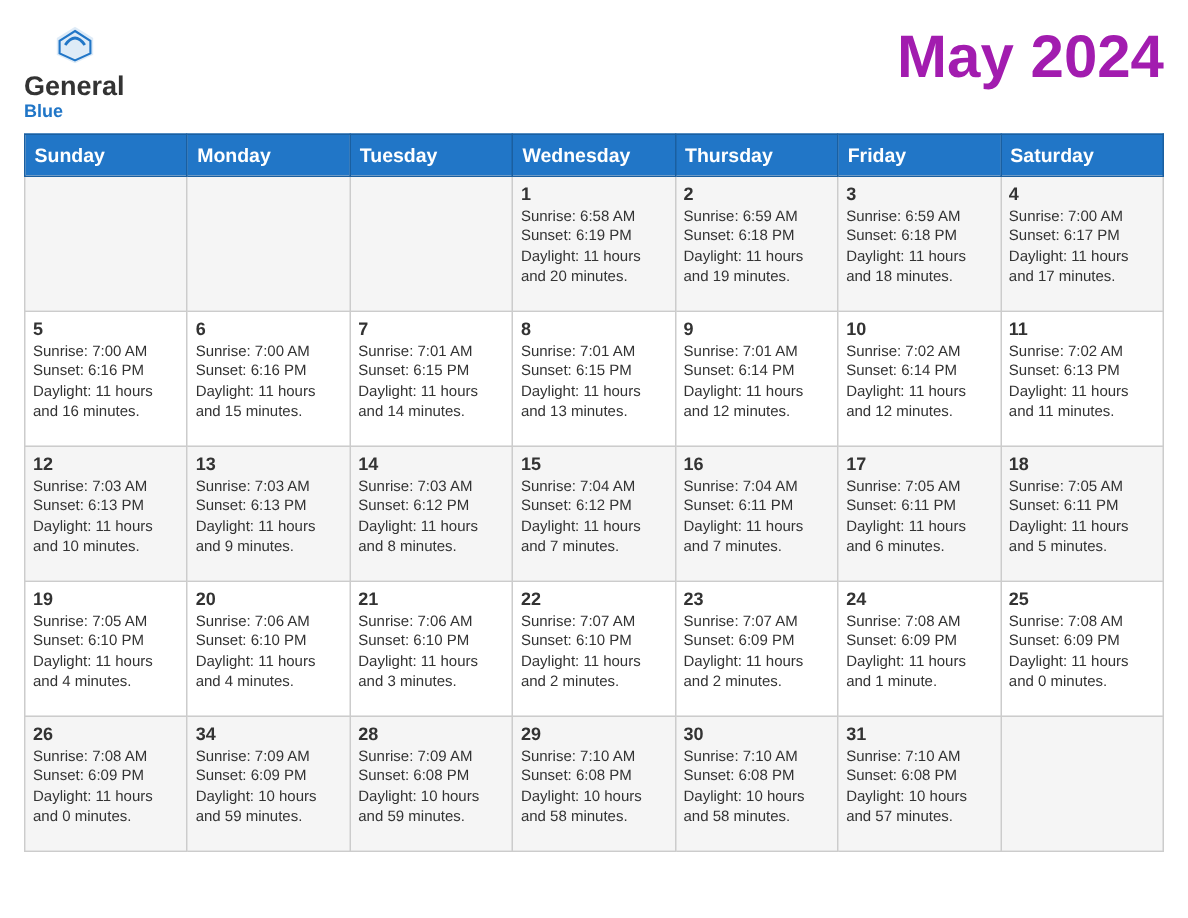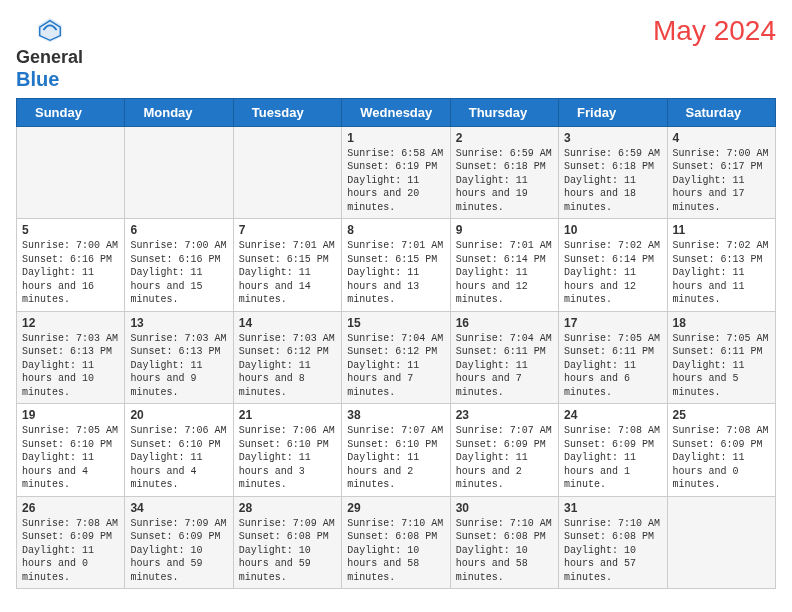--- a/index.html
+++ b/index.html
@@ -26,52 +26,52 @@
       display: flex;
       flex-direction: column;
       line-height: 1.1;
     }
     .logo-general {
       font-size: 18px;
       font-weight: bold;
       color: #333;
     }
     .logo-blue {
-      font-size: 20px;
+      font-size: 12px;
       font-weight: bold;
       color: #2176c7;
     }
     .logo-icon {
       width: 28px;
       height: 28px;
     }
     .title-block {
       text-align: right;
     }
     .main-title {
-      font-size: 28px;
-      font-weight: normal;
-      color: #ef4444;
+      font-size: 40px;
+      font-weight: bold;
+      color: #a21caf;
       line-height: 1.1;
     }
     .subtitle {
       font-size: 16px;
       color: #333;
     }
     table {
       width: 100%;
       border-collapse: collapse;
       table-layout: fixed;
     }
     thead tr th {
       background-color: #2176c7;
       color: #fff;
       font-size: 13px;
       font-weight: bold;
-      padding: 6px 18px;
+      padding: 6px 6px;
       text-align: left;
       border: 1px solid #1a5fa0;
     }
     tbody tr td {
       border: 1px solid #ccc;
       vertical-align: top;
       padding: 4px 5px;
       font-size: 10.5px;
       color: #333;
       min-height: 80px;
@@ -86,21 +86,20 @@
     .day-number {
       font-weight: bold;
       font-size: 12px;
       display: block;
       margin-bottom: 2px;
     }
     .day-info {
       font-size: 10px;
       line-height: 1.35;
       color: #333;
-      font-family: Liberation Mono, monospace;
     }
   </style>
 </head>
 <body>
 
 <div class="header">
   <div class="logo">
     <svg class="logo-icon" viewBox="0 0 30 30" xmlns="http://www.w3.org/2000/svg">
       <polygon points="15,2 28,10 28,22 15,28 2,22 2,10" fill="#2176c7" opacity="0.15"></polygon>
       <polygon points="15,5 26,12 26,21 15,26 4,21 4,12" fill="none" stroke="#2176c7" stroke-width="1.5"></polygon>
@@ -280,21 +279,21 @@
 and 4 minutes.</div>
         </td>
         <td>
           <span class="day-number">21</span>
           <div class="day-info">Sunrise: 7:06 AM
 Sunset: 6:10 PM
 Daylight: 11 hours
 and 3 minutes.</div>
         </td>
         <td>
-          <span class="day-number">38</span>
+          <span class="day-number">22</span>
           <div class="day-info">Sunrise: 7:07 AM
 Sunset: 6:10 PM
 Daylight: 11 hours
 and 2 minutes.</div>
         </td>
         <td>
           <span class="day-number">23</span>
           <div class="day-info">Sunrise: 7:07 AM
 Sunset: 6:09 PM
 Daylight: 11 hours

